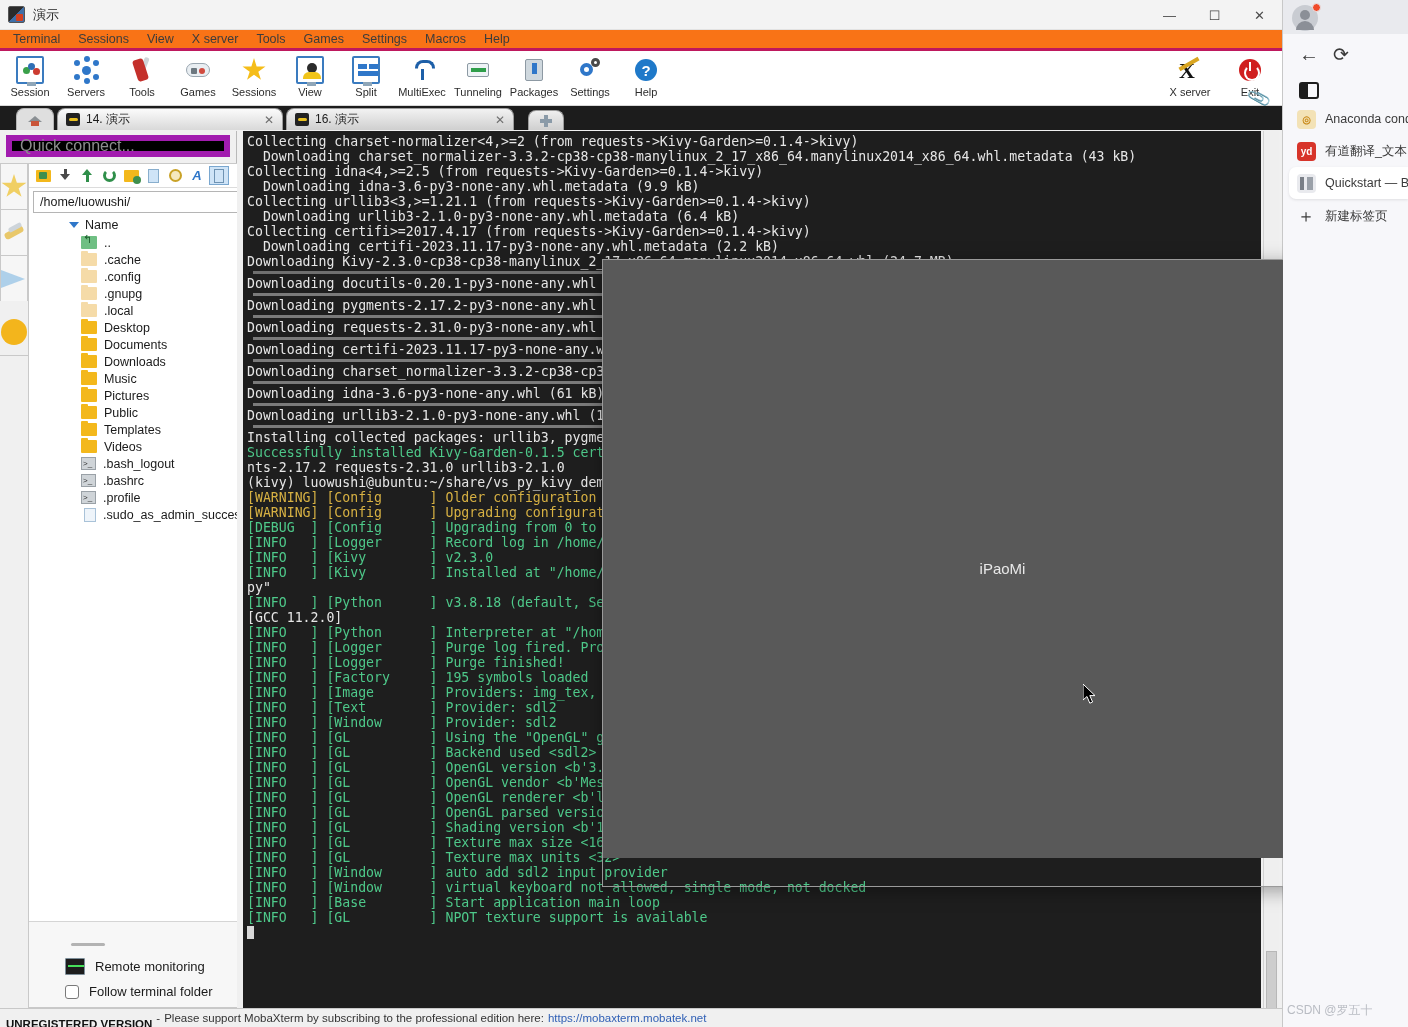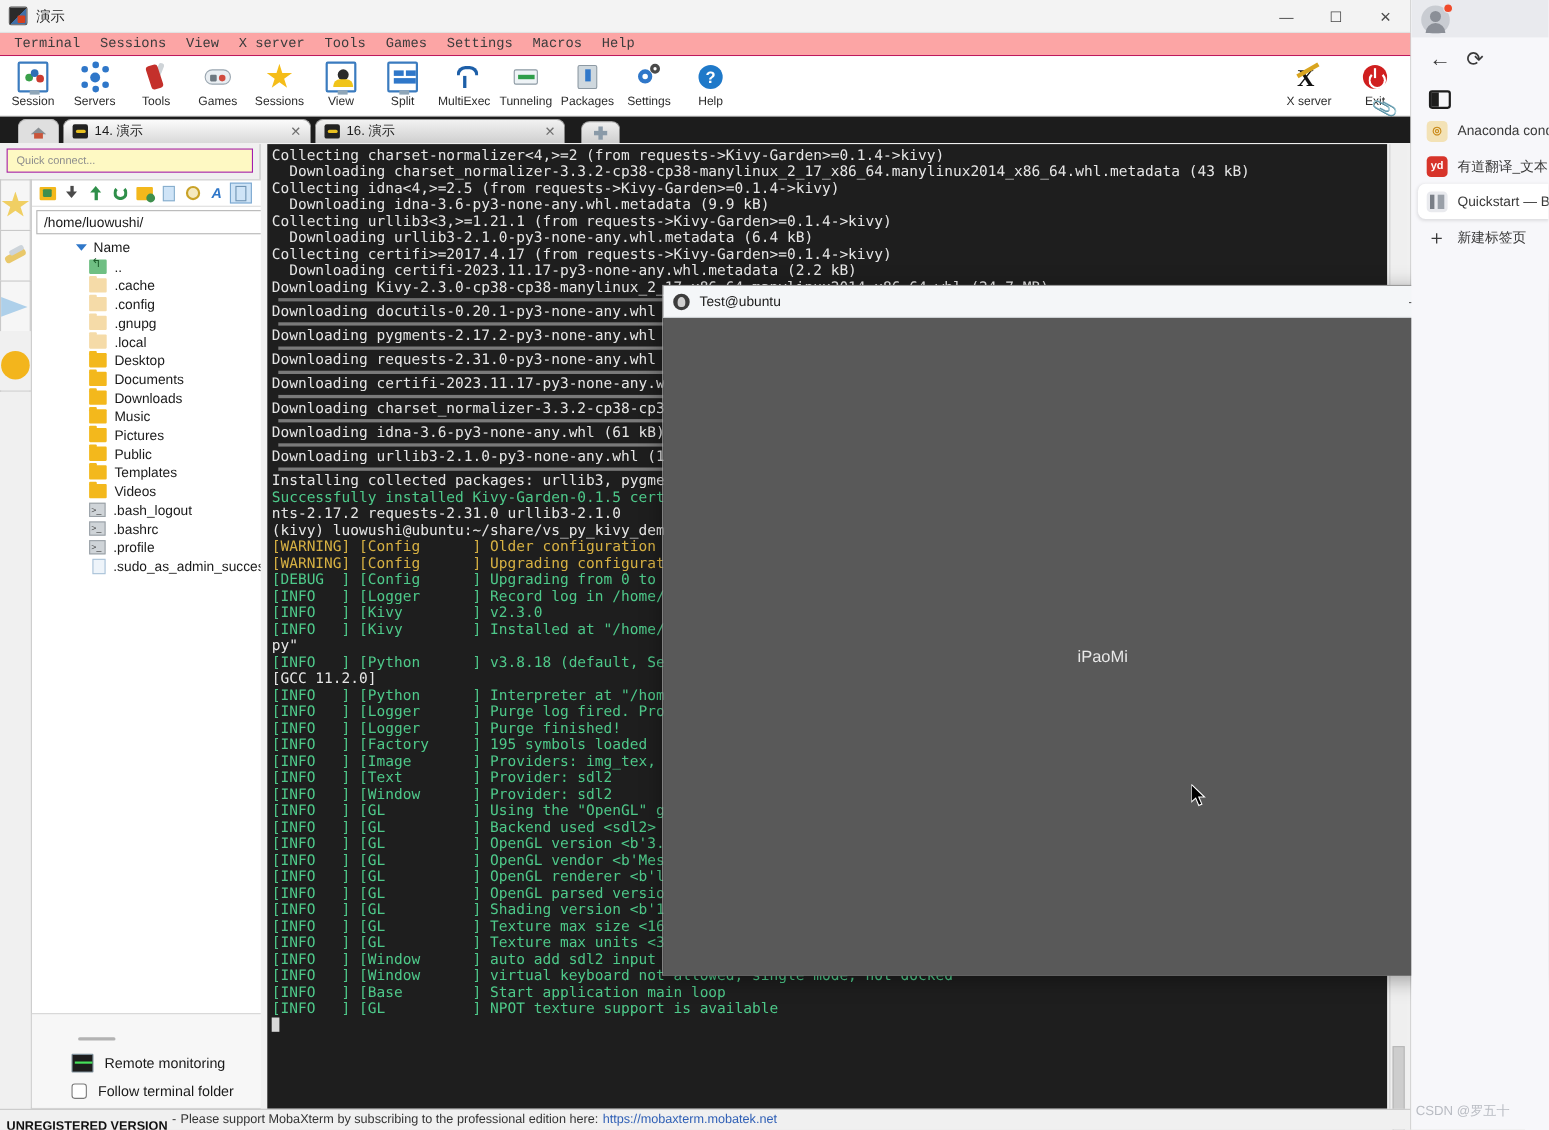--- a/index.html
+++ b/index.html
@@ -33,21 +33,21 @@
     content:""; position:absolute; right:1px; bottom:1px; width:7px;height:7px;
     background:#d4401f; border-radius:1px;
   }
   .title-text { font-size: 13px; color: #222; }
   .wincontrols { position: absolute; right: 0; top: 0; display: flex; height: 30px; }
   .wc { width: 45px; height: 30px; display: flex; align-items: center; justify-content: center;
         font-size: 13px; color: #4a4a4a; }
 
   
   .menubar { height: 21px; display: flex; align-items: center;
-             background: #fca5a5; border-bottom: 1px solid #be185d; padding-left: 4px; font-family: Liberation Mono, monospace; }
+             background: #f97316; border-bottom: 3px solid #be185d; padding-left: 4px; }
   .menubar .mi { font-size: 12.5px; color: #3c3c3c; padding: 2px 9px; }
 
   
   .ribbon { position: relative; height: 55px; background: #ffffff;
             border-bottom: 1px solid #d8d8d8; }
   .tb-group { position: absolute; top: 2px; display: flex; }
   .tb-item { width: 56px; display: flex; flex-direction: column;
              align-items: center; justify-content: flex-start; padding-top: 3px; }
   .tb-ico { width: 28px; height: 28px; position: relative; }
   .tb-lbl { font-size: 11px; color: #2c2c2c; margin-top: 2px; white-space: nowrap; }
@@ -153,23 +153,23 @@
      display:flex;align-items:center;justify-content:center;}
   .plus-ico{ position:relative; width:12px;height:12px; }
   .plus-ico::before{content:"";position:absolute;left:0;top:4px;width:12px;height:4px;background:#8a9aa8;}
   .plus-ico::after{content:"";position:absolute;left:4px;top:0;width:4px;height:12px;background:#8a9aa8;}
 
   
   .workarea { position: absolute; top: 131px; left: 0; right: 0; bottom: 19px; display: flex; }
 
   
   .sidebar { width: 237px; background: #f0f0f0; position: relative; border-right:1px solid #b9b9b9;}
-  .quickconnect { margin: 4px 6px 4px 6px; height: 22px; background: #fef9c3;
-     border: 1px solid #a21caf; display: flex; align-items: center;
-     padding: 0 8px; font-size: 10px; color: #8d8d8d; }
+  .quickconnect { margin: 4px 6px 4px 6px; height: 22px; background: #000000;
+     border: 6px solid #a21caf; display: flex; align-items: center;
+     padding: 0 8px; font-size: 16px; color: #8d8d8d; }
   .sb-split { display: flex; position:absolute; top:32px; left:0; right:0; bottom:0; }
   .sb-rail { width: 38px; background: #f0f0f0; }
   .rail-btn { height: 46px; border: 1px solid #c9c9c9; border-bottom:none;
      background: #f6f6f6; display:flex; align-items:center; justify-content:center; position:relative;}
   .rail-btn:last-of-type{ border-bottom:1px solid #c9c9c9; }
   .rail-star{ width:26px;height:25px;background:#f0cf63;
      clip-path: polygon(50% 0%,61% 35%,98% 35%,68% 57%,79% 91%,50% 70%,21% 91%,32% 57%,2% 35%,39% 35%); }
   .rail-knife{ width:24px;height:22px;position:relative; }
   .rail-knife::before{content:"";position:absolute;left:2px;top:7px;width:20px;height:7px;background:#e9c86a;
      border-radius:3px; transform:rotate(-28deg);}
@@ -679,29 +679,20 @@
 
     <div class="statusbar">
       <span class="sb-warn">UNREGISTERED VERSION</span>
       <span class="sb-note">-</span>
       <span class="sb-note">Please support MobaXterm by subscribing to the professional edition here:</span>
       <span class="sb-link">https://mobaxterm.mobatek.net</span>
     </div>
   </div>
 
   <div id="popup">
-    <div class="pu-title">
-      <span class="pu-ico"></span>
-      <span class="pu-text">Test@ubuntu</span>
-      <div class="pu-ctrl">
-        <div class="pu-btn">—</div>
-        <div class="pu-btn">☐</div>
-        <div class="pu-btn x">✕</div>
-      </div>
-    </div>
     <div class="pu-body">
       <div class="pu-label">iPaoMi</div>
       <div class="cursor-arrow">
         <svg width="16" height="22" viewBox="0 0 16 22">
           <polygon points="0,0 0,16 4,12.5 6.8,19.2 9.6,18 6.8,11.6 12,11.6" fill="#000" stroke="#fff" stroke-width="1"></polygon>
         </svg>
       </div>
     </div>
   </div>
 

